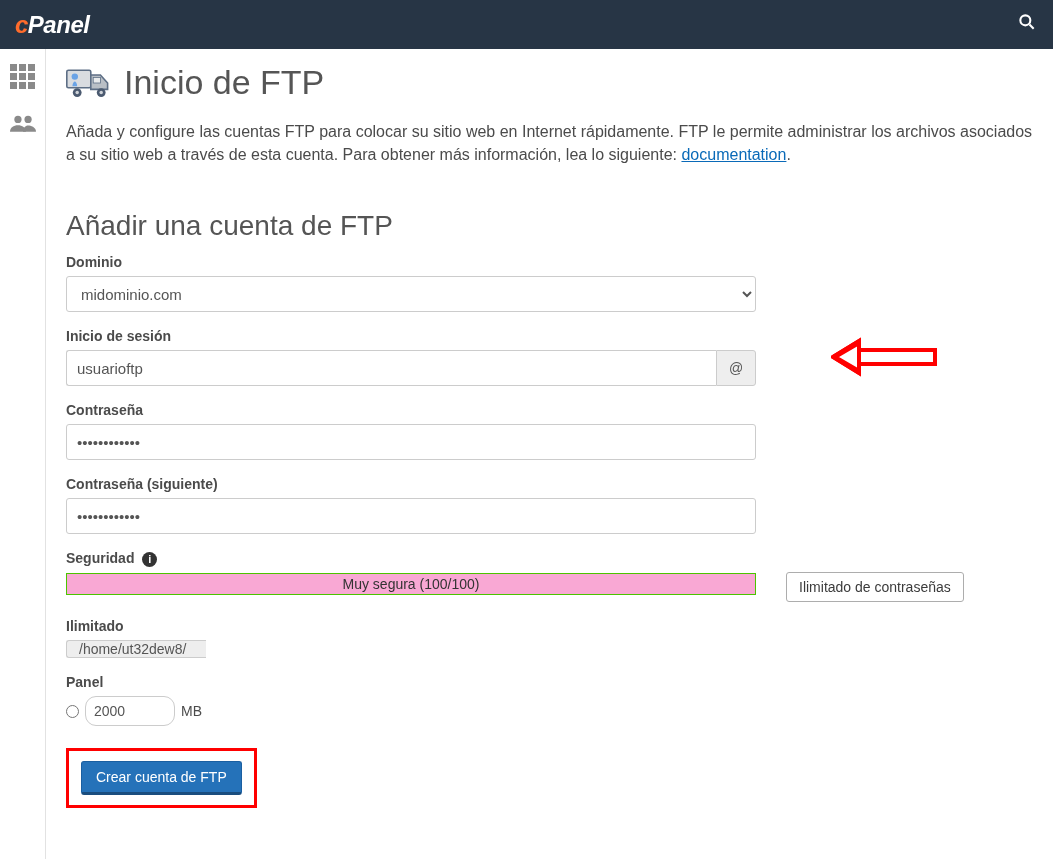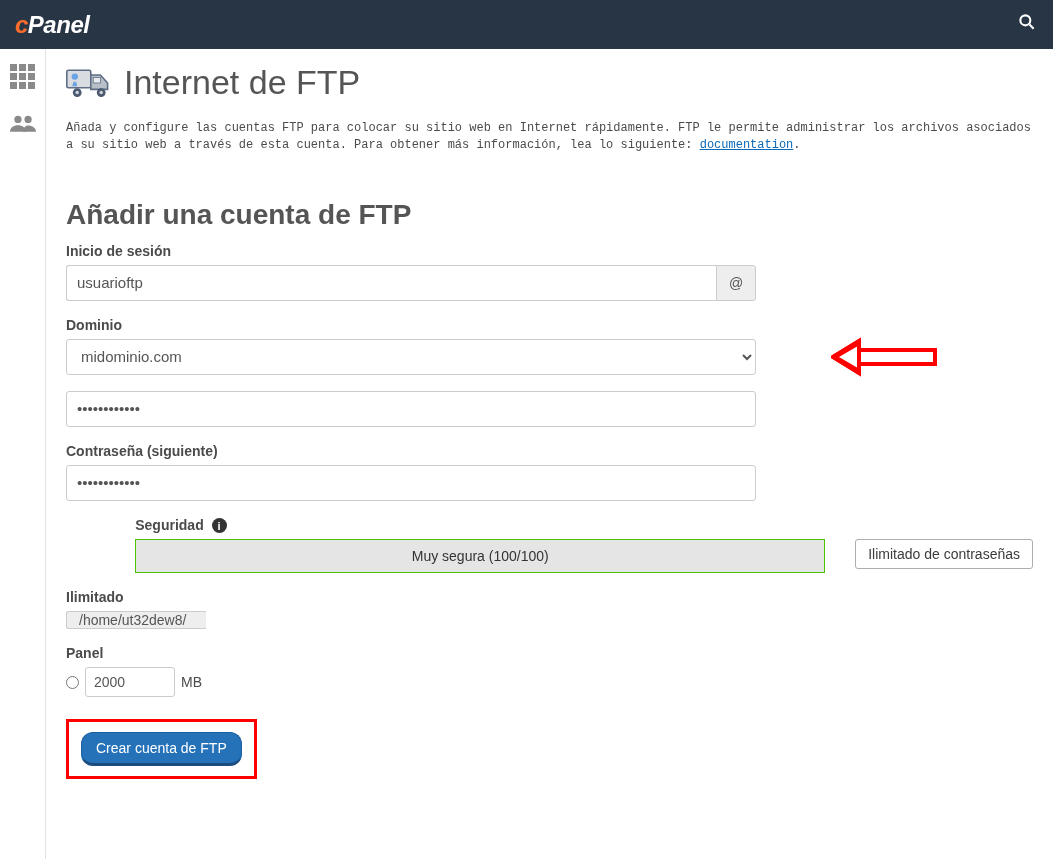--- a/index.html
+++ b/index.html
@@ -52,24 +52,24 @@
     padding:15px 20px 30px 20px;
     max-width:1007px;
   }
 
   
   .page-title{display:flex;align-items:center;margin:0 0 18px 0;}
   .page-title h1{font-size:34px;font-weight:400;color:#555;margin:0;line-height:1.1;}
   .ftp-icon{margin-right:10px;}
   .ftp-icon svg{width:48px;height:38px;display:block;}
 
-  .intro{font-size:12px;margin-bottom:24px;line-height:1.45;font-family:Liberation Mono, monospace;}
+  .intro{font-size:16px;margin-bottom:24px;line-height:1.45;}
   .intro a{color:var(--link);text-decoration:underline;}
 
-  h2.section-h{font-size:28px;font-weight:700;color:#555;margin:44px 0 12px 0;}
+  h2.section-h{font-size:28px;font-weight:400;color:#555;margin:44px 0 12px 0;}
 
   .form-group{margin-bottom:16px;}
   .form-label{font-weight:bold;font-size:14px;margin-bottom:6px;display:block;}
 
   .input-group{display:flex;}
   .input-group .text-input{border-top-right-radius:0;border-bottom-right-radius:0;border-right:0;}
   .addon{
     display:flex;align-items:center;justify-content:center;
     min-width:40px;padding:0 12px;
     background:#eee;border:1px solid var(--border);
@@ -83,49 +83,49 @@
     padding:0 10px;
     font-size:15px;color:#555;
     background:#fff;border:1px solid var(--border);
     border-radius:3px;
     font-family:inherit;
   }
   .select-input{appearance:auto;}
 
   .field-row-690{width:690px;max-width:100%;}
 
-  .strength-row{display:flex;align-items:flex-start;justify-content:flex-end;}
+  .strength-row{display:flex;align-items:flex-start;}
   .strength-left{width:690px;}
   .strength-bar{
-    height:34px;background:#e5e5e5;
+    height:22px;background:#f9a8d4;
     color:#333;font-size:14px;
     display:flex;align-items:center;justify-content:center;
     border:1px solid #4bc400;
   }
   .gen-pass{margin-left:30px;margin-top:22px;}
   .gen-btn{
     height:30px;padding:0 12px;
     font-size:14px;color:#3b3b3b;
     background:#fff;border:1px solid #adadad;border-radius:3px;
     cursor:pointer;
   }
 
   .dir-group{display:flex;width:690px;}
   .dir-group .text-input{border-top-left-radius:0;border-bottom-left-radius:0;}
 
   .quota-block .radio-row{display:flex;align-items:center;margin-bottom:6px;}
   .quota-block input[type=radio]{margin:0 6px 0 0;}
-  .quota-input{width:90px;height:30px;padding:8px 8px;border:1px solid var(--border);border-radius:3px;font-size:14px;margin-right:6px;color:#555;}
+  .quota-input{width:90px;height:30px;padding:8px 8px;border:1px solid var(--border);border-radius:11px;font-size:14px;margin-right:6px;color:#555;}
 
   .submit-wrap{display:inline-block;border:3px solid #ff0000;padding:10px 12px;margin-top:6px;}
   .btn-primary{
     background:var(--btn-blue);
     color:#fff;border:1px solid #1a5fa1;
     border-bottom:3px solid var(--btn-blue-shadow);
-    border-radius:12px;
+    border-radius:3px;
     font-size:14px;height:34px;padding:0 14px;
     cursor:pointer;
   }
 
   .info-icon{display:inline-flex;align-items:center;justify-content:center;
     width:15px;height:15px;border-radius:50%;background:#333;color:#fff;font-size:11px;font-weight:bold;margin-left:4px;}
 
   
   .arrow-annot{position:absolute;left:785px;top:288px;pointer-events:none;}
   .arrow-annot svg{width:110px;height:40px;}
@@ -183,50 +183,51 @@
           <circle cx="11" cy="14" r="4" fill="#6aa3e6"></circle>
           <path d="M8 26c0-4 2-6 3-6s3 2 3 6" fill="#6aa3e6"></path>
           <path d="M31 12h12l9 10v8H31z" fill="#b9bfc6" stroke="#5d6e85" stroke-width="2"></path>
           <rect x="34" y="15" width="9" height="7" fill="#e8eaec" stroke="#5d6e85"></rect>
           <circle cx="14" cy="34" r="5.5" fill="#4b5a70"></circle>
             <circle cx="14" cy="34" r="2.2" fill="#cfd3d8"></circle>
           <circle cx="44" cy="34" r="5.5" fill="#4b5a70"></circle>
             <circle cx="44" cy="34" r="2.2" fill="#cfd3d8"></circle>
         </svg>
       </span>
-      <h1>Internet de FTP</h1>
+      <h1>Inicio de FTP</h1>
     </div>
 
     <p class="intro">
       <span>Añada y configure las cuentas FTP para colocar su sitio web en Internet rápidamente. FTP le permite administrar los archivos asociados a su sitio web a través de esta cuenta. Para obtener más información, lea lo siguiente: </span><a href="#">documentation</a>.
     </p>
 
     <h2 class="section-h">Añadir una cuenta de FTP</h2>
-
-    
-    <div class="form-group">
-      <label class="form-label">Inicio de sesión</label>
-      <div class="input-group field-row-690">
-        <input class="text-input" type="text" value="usuarioftp" style="">
-        <span class="addon">@</span>
-      </div>
-    </div>
 
     
     <div class="form-group">
       <label class="form-label">Dominio</label>
       <div class="field-row-690">
         <select class="select-input">
           <option>midominio.com</option>
         </select>
       </div>
     </div>
 
     
     <div class="form-group">
+      <label class="form-label">Inicio de sesión</label>
+      <div class="input-group field-row-690">
+        <input class="text-input" type="text" value="usuarioftp" style="">
+        <span class="addon">@</span>
+      </div>
+    </div>
+
+    
+    <div class="form-group">
+      <label class="form-label">Contraseña</label>
       <div class="field-row-690">
         <input class="text-input" type="text" value="••••••••••••" style="">
       </div>
     </div>
 
     
     <div class="form-group">
       <label class="form-label">Contraseña (siguiente)</label>
       <div class="field-row-690">
         <input class="text-input" type="text" value="••••••••••••" style="">

